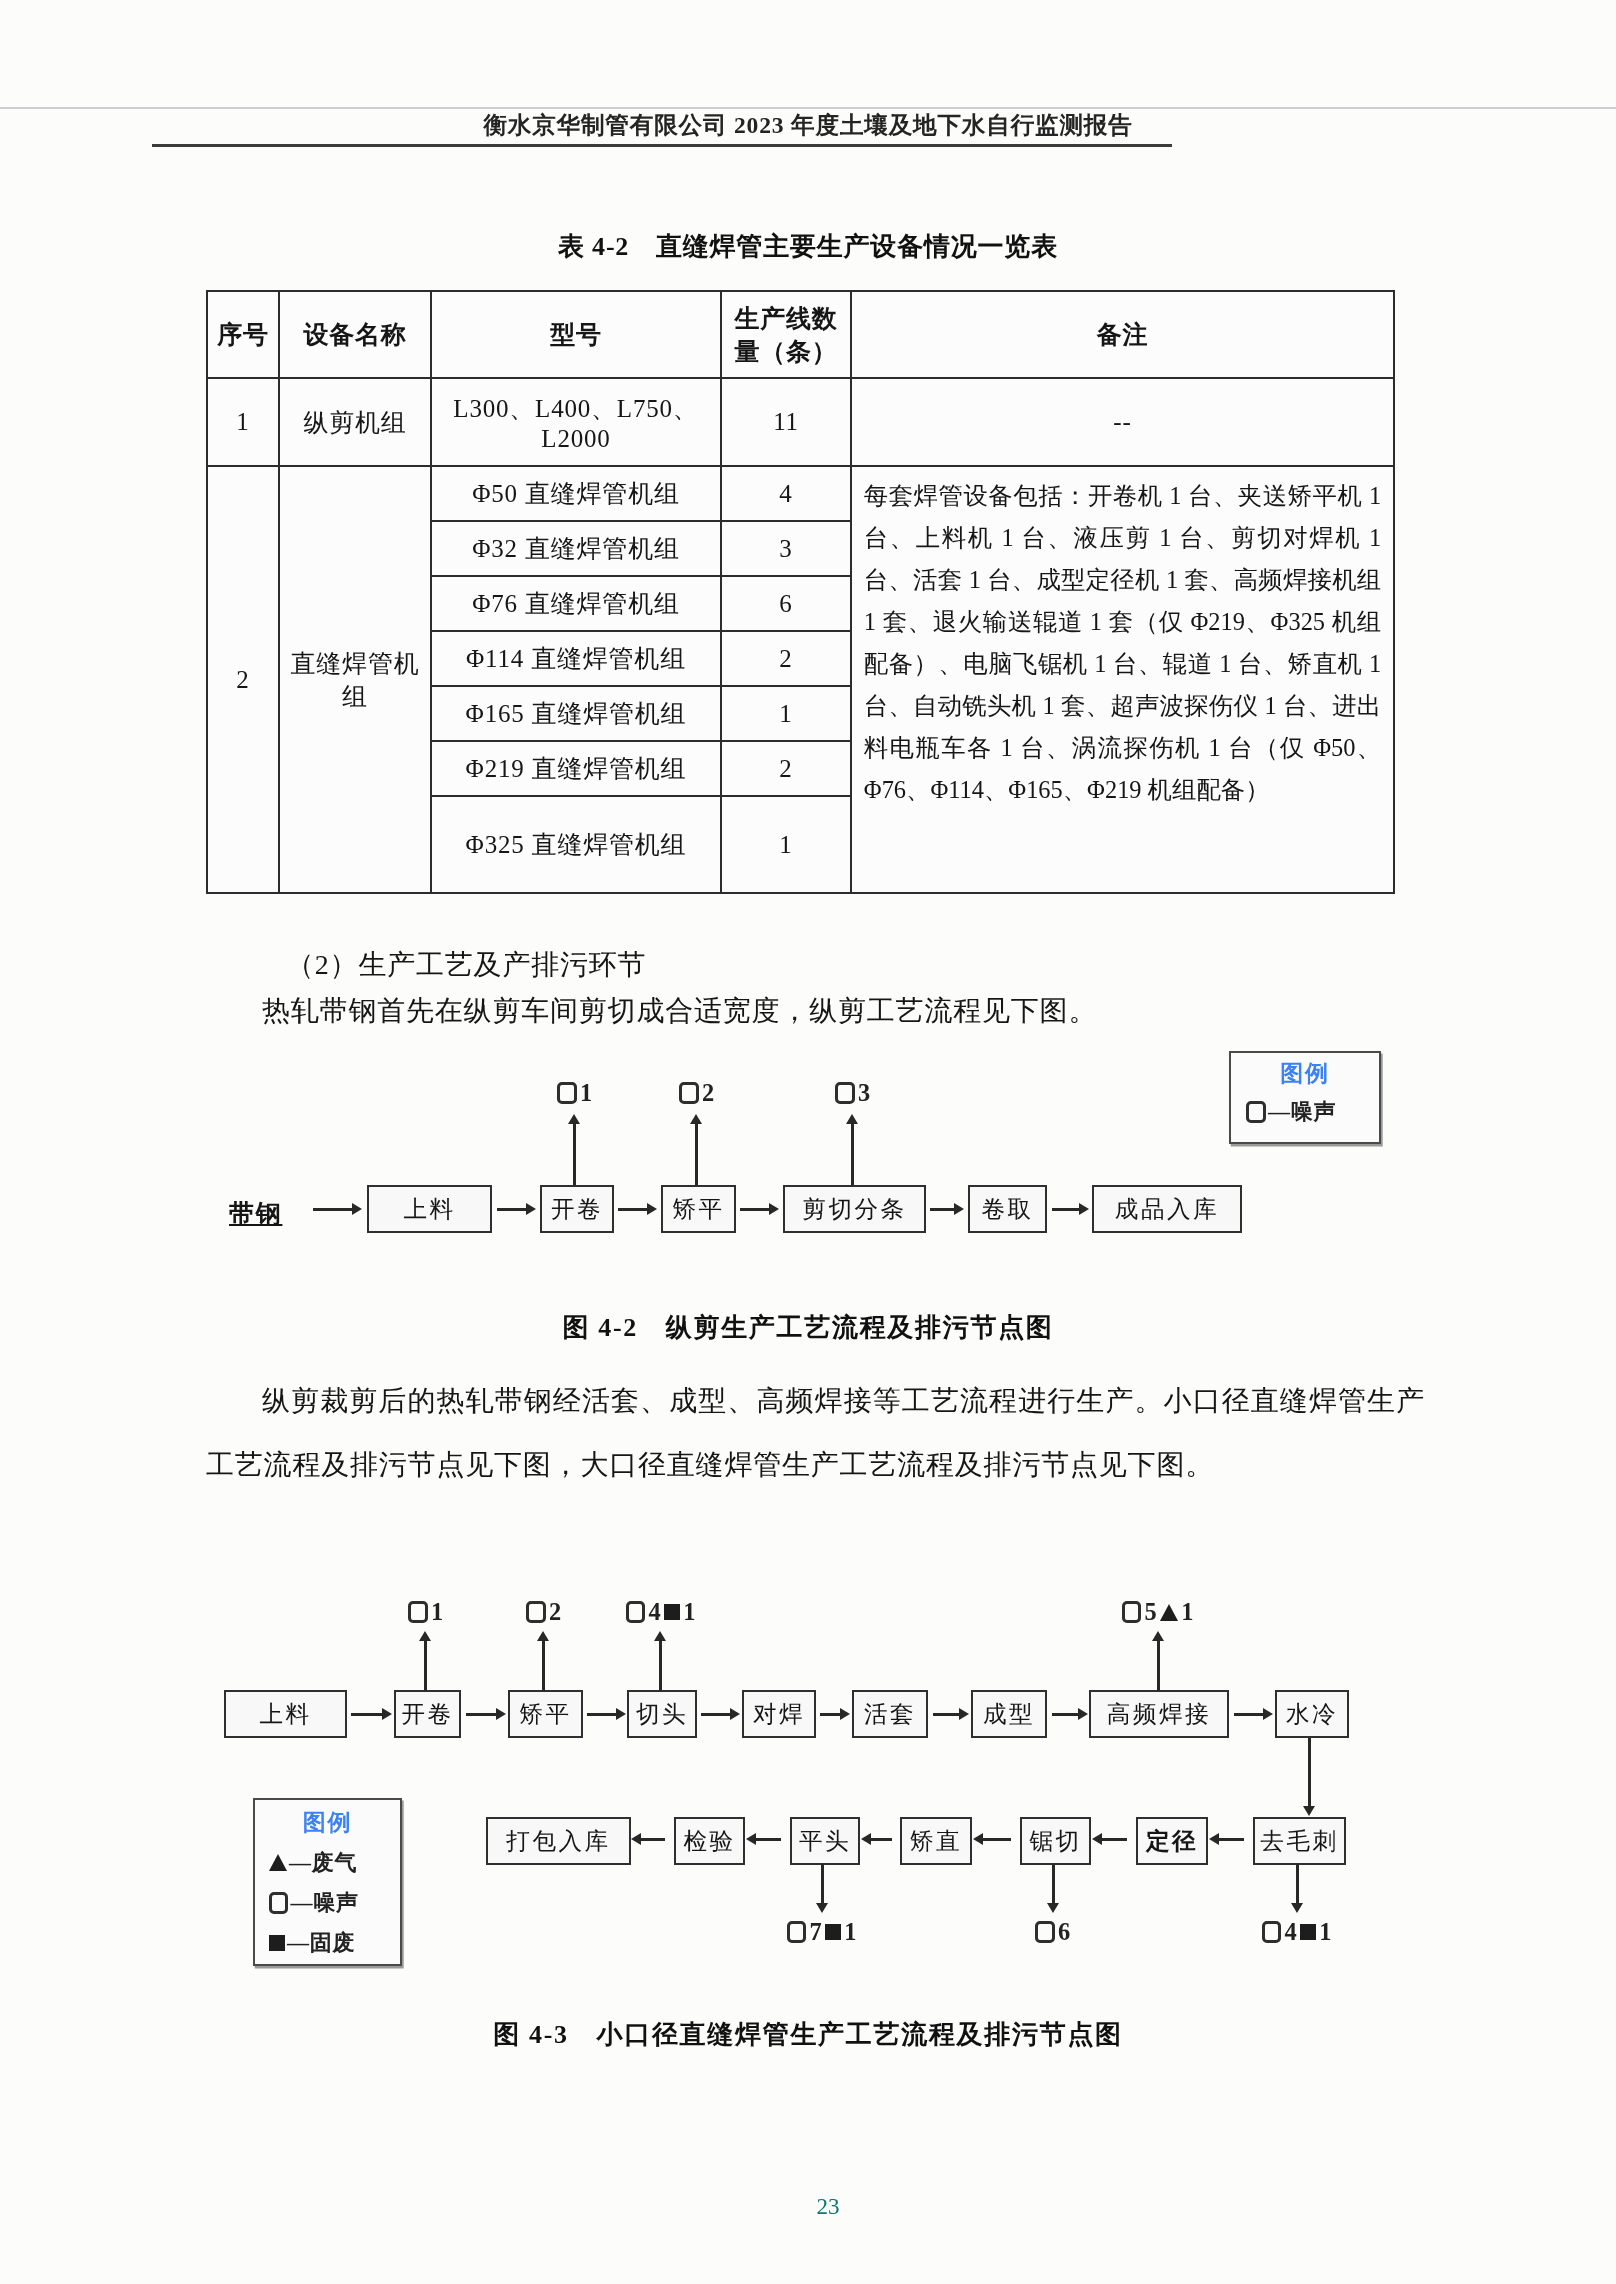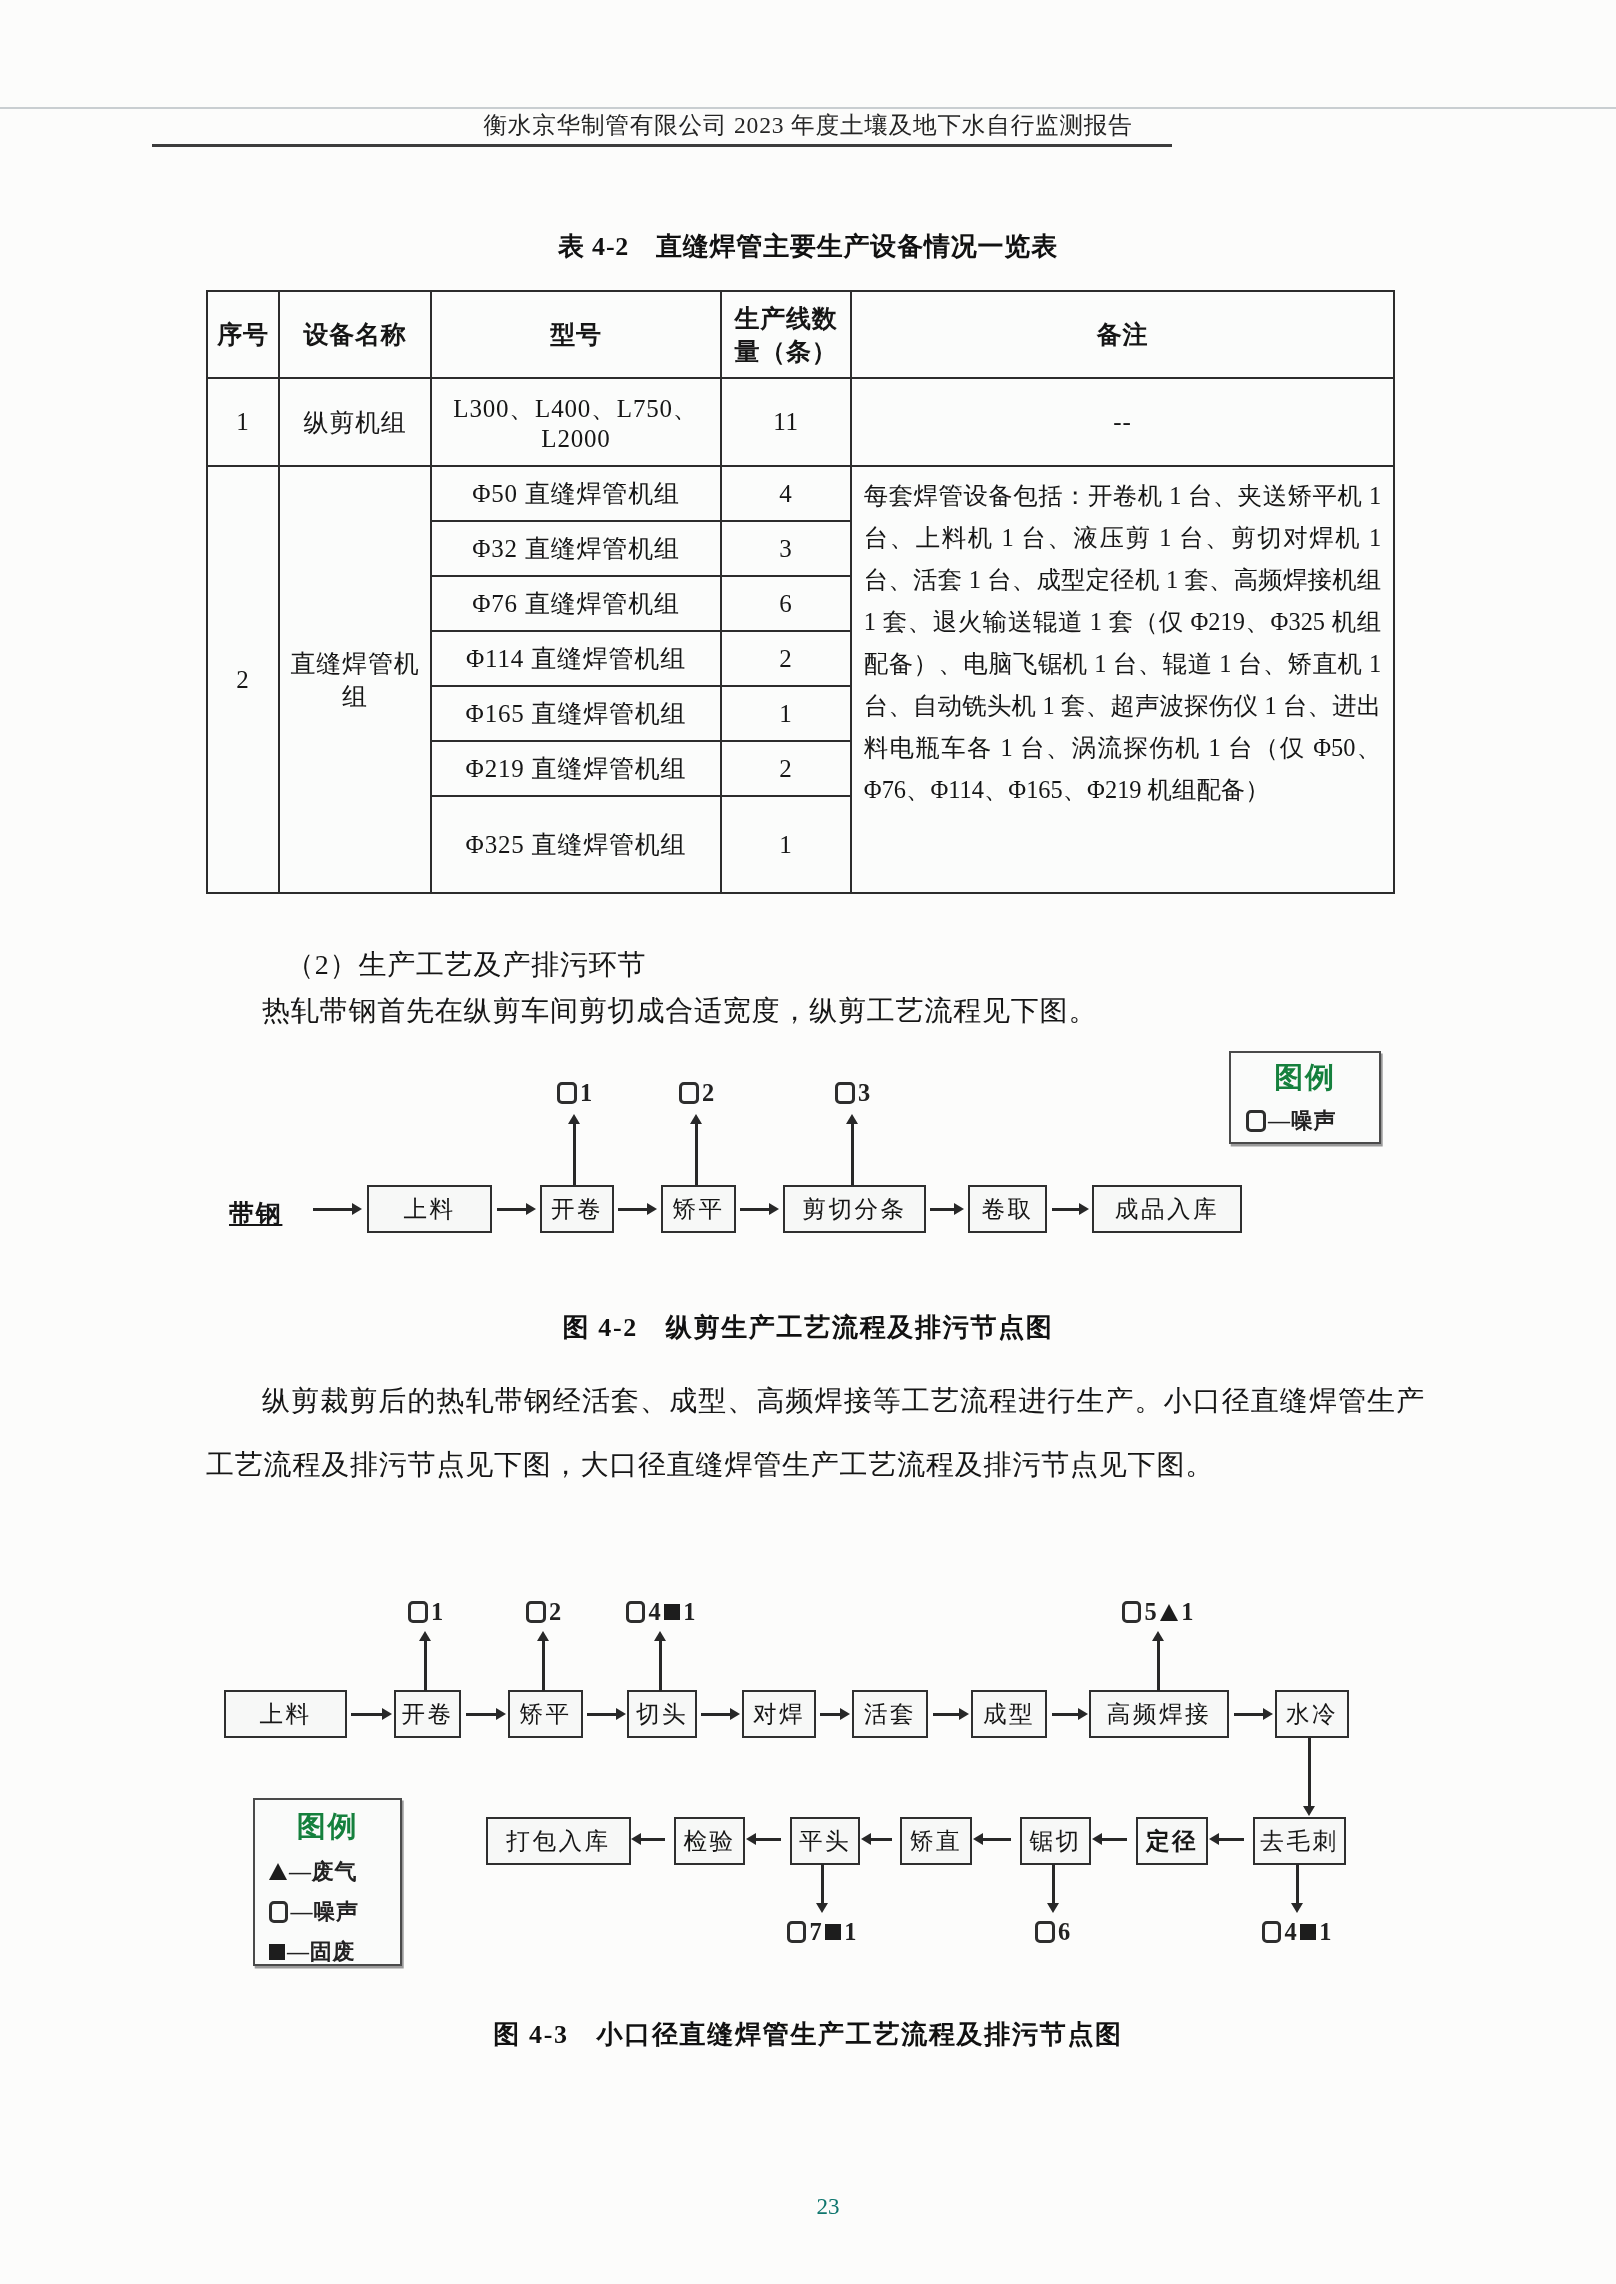--- a/index.html
+++ b/index.html
@@ -4,21 +4,21 @@
 <style>
   html,body{margin:0;padding:0;background:#e8e8e8;}
   .page{
     position:relative;width:1616px;height:2284px;margin:0 auto;
     background:#fcfcfb;overflow:hidden;
     font-family:"Liberation Serif","DejaVu Serif",serif;color:#1a1a1a;
   }
   
   .hdr-line-light{position:absolute;left:0;top:107px;width:100%;height:1.7px;background:#c9ced1;}
   .hdr-title{position:absolute;left:0;top:109px;width:100%;text-align:center;
-    font-size:23.6px;font-weight:400;color:#242424;letter-spacing:0.8px;}
+    font-size:23.6px;font-weight:700;color:#242424;letter-spacing:0.8px;}
   .hdr-underline{position:absolute;left:152px;top:144px;width:1020px;height:3.4px;background:#3c3c3c;}
   
   .tbl-caption{position:absolute;left:0;top:229px;width:100%;text-align:center;
     font-size:26px;font-weight:bold;color:#111;letter-spacing:0.8px;}
   .fig-caption{position:absolute;width:100%;text-align:center;font-size:26px;
     font-weight:bold;color:#111;letter-spacing:1.7px;}
   .para{position:absolute;font-size:28px;font-weight:500;color:#161616;letter-spacing:0.8px;}
   
   .tbl-wrap{position:absolute;left:206px;top:290px;width:1187px;}
   table.dev{border-collapse:collapse;table-layout:fixed;width:1187px;background:#fbfcfb;}
@@ -53,21 +53,21 @@
     font-size:24.4px;font-weight:600;color:#222;}
   .marker b{font-weight:600;padding:0 0.8px;}
   .sym-noise{display:inline-block;width:13.5px;height:16px;border:3.4px solid #2e2e2e;
     border-radius:5px;margin-right:2.5px;background:transparent;}
   .sym-solid{display:inline-block;width:16px;height:16px;background:#1d1d1d;margin:0 2.5px;}
   .sym-gas{display:inline-block;width:0;height:0;margin:0 2.5px;
     border-left:9.3px solid transparent;border-right:9.3px solid transparent;border-bottom:17px solid #1d1d1d;}
   
   .legend{position:absolute;border:2.9px solid #4a4a4a;background:#fafbfa;
     box-shadow:1.7px 2.5px 0 #9a9a9a;}
-  .legend .lg-title{text-align:center;font-size:29px;font-weight:600;letter-spacing:1.7px;color:#15803d;}
+  .legend .lg-title{text-align:center;font-size:23px;font-weight:600;letter-spacing:1.7px;color:#3b82f6;}
   .legend .lg-row{display:flex;align-items:center;font-size:22px;font-weight:600;color:#222;letter-spacing:0.8px;}
   .pagenum{position:absolute;left:0;top:2194px;width:100%;text-align:center;
     font-size:23px;color:#0f766e;padding-left:20px;}
 </style>
 </head>
 <body>
 
 <div class="page">
 
   <div class="hdr-line-light"></div>

